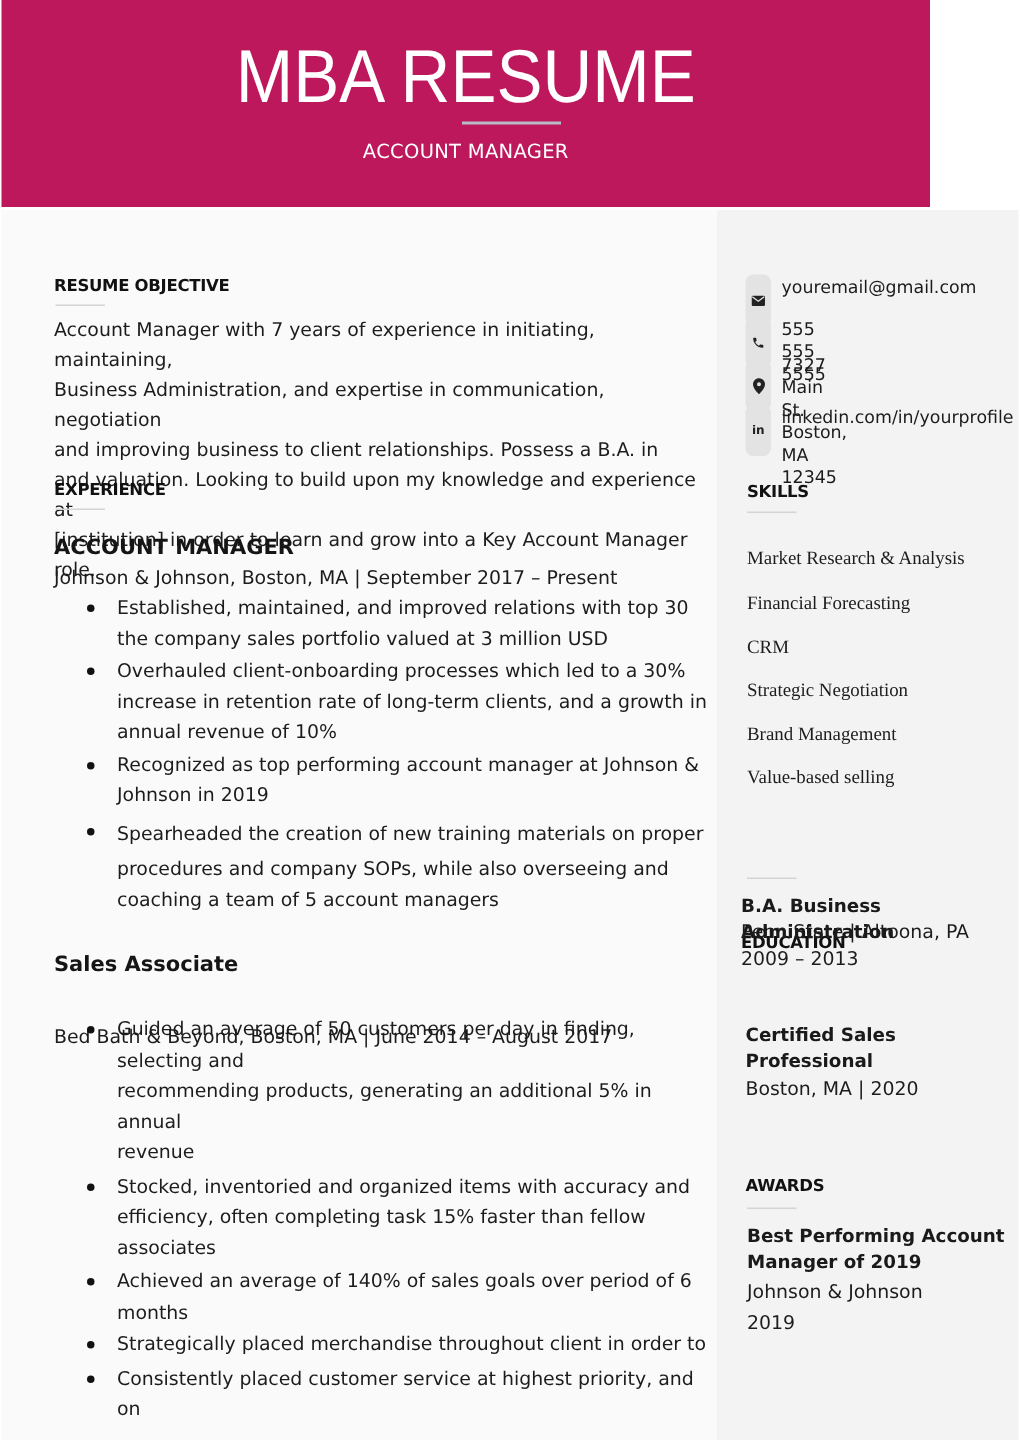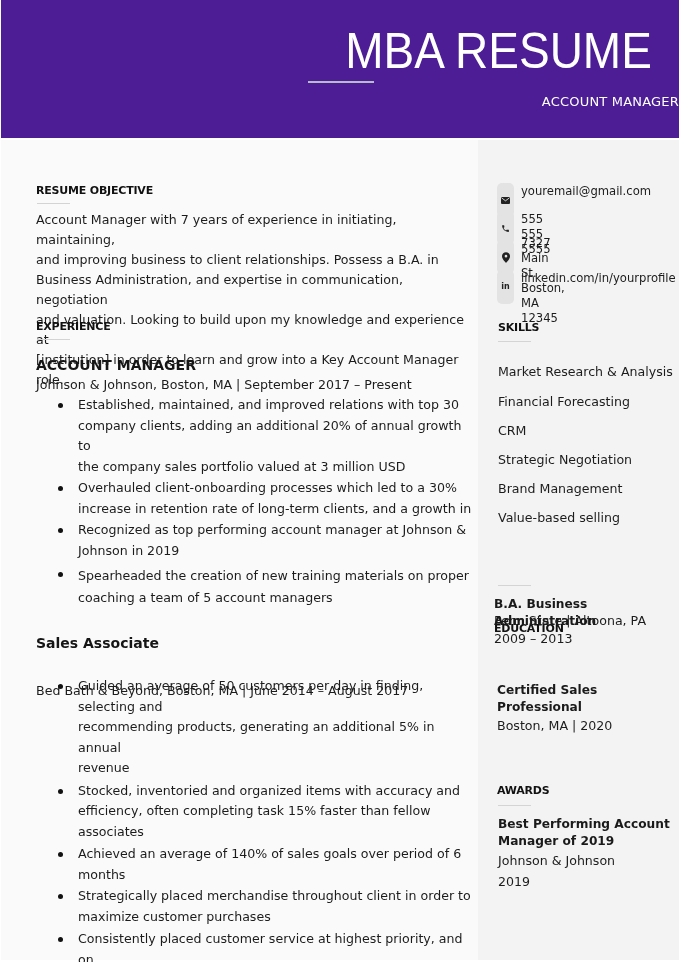--- a/index.html
+++ b/index.html
@@ -1,21 +1,21 @@
 <!DOCTYPE html>
 <html><head>
   <meta charset="utf-8">
   <style>
     * { box-sizing: border-box; margin: 0; padding: 0; }
     html, body { width: 680px; height: 962px; background: #ffffff; overflow: hidden; }
     body { font-family: "DejaVu Sans", sans-serif; color: #1a1a1a; position: relative; }
 
     .header {
-      position: absolute; left: 1px; top: 0; width: 678px; height: 138px;
-      background: #4c1d95; text-align: right; color: #fff;
+      position: absolute; left: 1px; top: 0; width: 619px; height: 138px;
+      background: #be185d; text-align: center; color: #fff;
     }
     .header .title {
       position: absolute; left: 0; right: 0; top: 22px;
       font-family: "Liberation Sans", sans-serif; font-weight: 300;
       font-size: 50px; letter-spacing: 0px; line-height: 58px; color: #ffffff;
       transform: scaleX(0.92);
     }
     .header .rule {
       position: absolute; left: 307px; top: 81px; width: 66px; height: 2px; background: #b8bcc8;
     }
@@ -51,72 +51,73 @@
     }
 
     .contact { position: absolute; left: 493px; }
     .contact-row { position: absolute; left: 4px; display: flex; align-items: flex-start; }
     .contact-icon {
       width: 17px; height: 34px; border-radius: 5px; background: #e3e3e3;
       display: flex; align-items: center; justify-content: center; margin-right: 7px; flex-shrink: 0;
     }
     .contact-text { font-size: 11.6px; line-height: 15px; color: #1c1c1c; }
 
-    .skill { position: absolute; left: 498px; font-size: 12.6px; line-height: 18px; color: #1c1c1c; }
+    .skill { position: absolute; left: 498px; font-size: 12.6px; line-height: 18px; color: #1c1c1c; font-family: Liberation Serif, serif; }
 
     .edu-title { position: absolute; font-weight: bold; font-size: 12.2px; line-height: 17px; color: #1a1a1a; }
     .edu-line { position: absolute; font-size: 12.6px; line-height: 18px; color: #1c1c1c; }
   </style>
 </head>
 <body>
 
 <div class="header">
   <div class="title">MBA RESUME</div>
   <div class="rule"></div>
   <div class="subtitle">ACCOUNT MANAGER</div>
 </div>
 
 <div class="main"></div>
 <div class="sidebar"></div>
 
 <div class="section-title" style="left:36px; top:180px;">RESUME OBJECTIVE</div>
 <div class="section-rule" style="left:37px; top:203px;"></div>
 <div class="objective body-text">
   <div>Account Manager with 7 years of experience in initiating, maintaining,</div>
+  <div>Business Administration, and expertise in communication, negotiation</div>
   <div>and improving business to client relationships. Possess a B.A. in</div>
-  <div>Business Administration, and expertise in communication, negotiation</div>
   <div>and valuation. Looking to build upon my knowledge and experience at</div>
   <div>[institution] in order to learn and grow into a Key Account Manager role.</div>
 </div>
 
 <div class="section-title" style="left:36px; top:316px;">EXPERIENCE</div>
 <div class="section-rule" style="left:37px; top:339px;"></div>
 
 <div class="job-title" style="top:355px;">ACCOUNT MANAGER</div>
 <div class="job-meta" style="top:375px;">Johnson &amp; Johnson, Boston, MA | September 2017 – Present</div>
 <ul class="bullets" style="top:395px;">
   <li style="margin-bottom:1px;">
     <span class="dot"></span>
     <div>Established, maintained, and improved relations with top 30</div>
-    <div>company clients, adding an additional 20% of annual growth to</div>
     <div>the company sales portfolio valued at 3 million USD</div>
   </li>
   <li style="margin-bottom:1px;">
     <span class="dot"></span>
     <div>Overhauled client-onboarding processes which led to a 30%</div>
     <div>increase in retention rate of long-term clients, and a growth in</div>
+    <div>annual revenue of 10%</div>
   </li>
   <li style="margin-bottom:3px;">
     <span class="dot"></span>
     <div>Recognized as top performing account manager at Johnson &amp;</div>
     <div>Johnson in 2019</div>
   </li>
   <li style="line-height:22px;">
     <span class="dot"></span>
     <div style="line-height:24px;">Spearheaded the creation of new training materials on proper</div>
+    <div>procedures and company SOPs, while also overseeing and</div>
     <div style="line-height:20px;">coaching a team of 5 account managers</div>
   </li>
 </ul>
 
 <div class="job-title" style="top:633px; text-transform:none;">Sales Associate</div>
 <div class="job-meta" style="top:653px;margin-top:28px;">Bed Bath &amp; Beyond, Boston, MA | June 2014 – August 2017</div>
 <ul class="bullets" style="top:676px;">
   <li style="margin-bottom:2px;">
     <span class="dot"></span>
     <div>Guided an average of 50 customers per day in finding, selecting and</div>
@@ -128,21 +129,20 @@
     <div>Stocked, inventoried and organized items with accuracy and</div>
     <div>efficiency, often completing task 15% faster than fellow associates</div>
   </li>
   <li style="margin-bottom:1px;">
     <span class="dot"></span>
     <div>Achieved an average of 140% of sales goals over period of 6 months</div>
   </li>
   <li style="margin-bottom:2px;">
     <span class="dot"></span>
     <div>Strategically placed merchandise throughout client in order to</div>
-    <div>maximize customer purchases</div>
   </li>
   <li>
     <span class="dot"></span>
     <div>Consistently placed customer service at highest priority, and on</div>
 
   </li>
 </ul>
 
 <div class="contact">
   <div class="contact-row" style="top:183px;">

